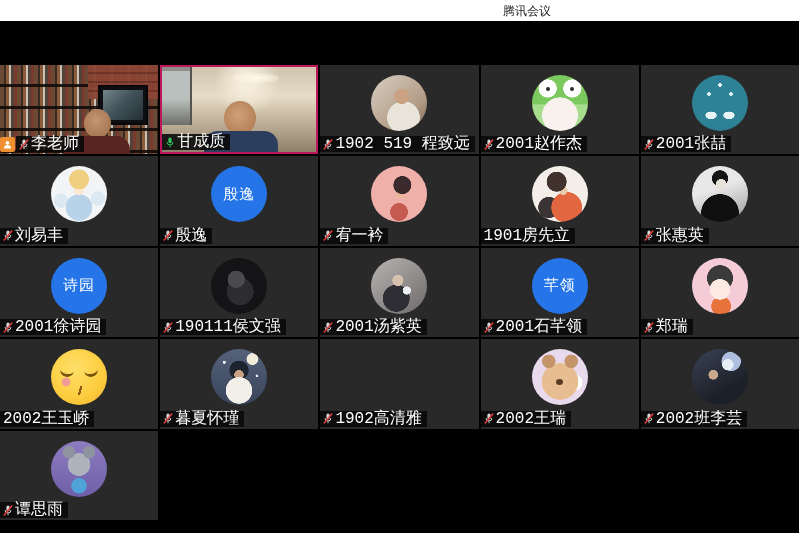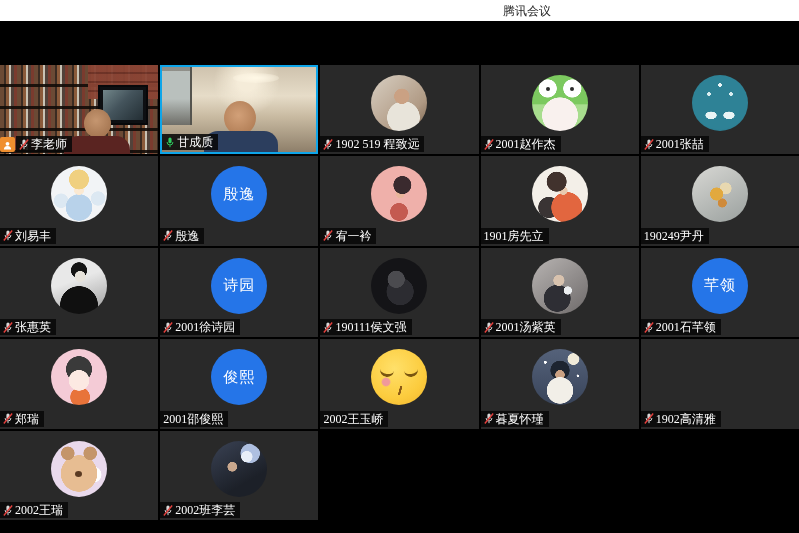--- a/index.html
+++ b/index.html
@@ -1,37 +1,37 @@
 <!DOCTYPE html>
 <html><head>
 <meta charset="utf-8">
 <style>
   html,body{margin:0;padding:0;background:#000;}
   #app{position:relative;width:799px;height:533px;background:#000;overflow:hidden;
-       font-family:Liberation Serif, serif;}
+       font-family:Liberation Mono, monospace;}
   
   .titlebar{position:absolute;top:0;left:0;width:799px;height:21px;background:#ffffff;}
   .titlebar .title{position:absolute;left:527px;top:50%;transform:translate(-50%,-50%);
        font-size:12px;color:#1f1f1f;white-space:nowrap;}
   
   .grid{position:absolute;top:65px;left:0;width:799px;height:455px;display:grid;
         grid-template-columns:repeat(5,1fr);grid-template-rows:repeat(5,1fr);
         gap:2px;background:#000;}
   .tile{position:relative;background:#292929;overflow:hidden;box-sizing:border-box;}
-  .tile.speaking{border:2px solid #0ea5e9;}
+  .tile.speaking{border:2px solid #be185d;}
   
   .avatar{position:absolute;left:50%;top:10px;transform:translateX(-50%);
           width:56px;height:56px;border-radius:50%;overflow:hidden;}
   .text-avatar{display:flex;align-items:center;justify-content:center;
           background:#2575e8;color:#fff;font-size:15px;letter-spacing:1px;}
   
   .bottom{position:absolute;left:0;bottom:2px;display:flex;align-items:flex-end;gap:1px;max-width:100%;}
   .hostbadge{width:15px;height:15px;background:#f08f2f;border-radius:2px;
           display:flex;align-items:center;justify-content:center;flex:none;}
-  .label{background:rgba(8,8,8,0.88);color:#fff;font-size:12px;line-height:16px;
+  .label{background:rgba(8,8,8,0.88);color:#fff;font-size:16px;line-height:16px;
           padding:0 5px 0 3px;display:flex;align-items:center;gap:2px;white-space:nowrap;}
   .label .nm{display:inline-block;}
   .micwrap{display:inline-flex;align-items:center;flex:none;}
   
   .scene{position:absolute;inset:0;}
   .sc-book{background:
      repeating-linear-gradient(180deg,rgba(20,14,10,0) 0 19px,rgba(18,12,8,0.9) 19px 22px),
      repeating-linear-gradient(90deg,#6b4a35 0 4px,#3a2b22 4px 6px,#8a5a3a 6px 9px,#c9c2b4 9px 11px,#52423a 11px 14px,#7a3b2e 14px 17px);}
   .sc-book .brick{position:absolute;right:0;top:0;width:70px;height:34px;
      background:repeating-linear-gradient(180deg,#8a4434 0 7px,#6e3226 7px 9px);opacity:.95;}
@@ -303,28 +303,20 @@
       </div>
       <div class="tile">
         <div class="avatar av-illust-orange-jacket"></div>
         <div class="bottom">
           <div class="label">
             <span class="nm">1901房先立</span>
           </div>
         </div>
       </div>
       <div class="tile">
-        <div class="avatar av-food-gray"></div>
-        <div class="bottom">
-          <div class="label">
-            <span class="nm">190249尹丹</span>
-          </div>
-        </div>
-      </div>
-      <div class="tile">
         <div class="avatar av-bw-suit"></div>
         <div class="bottom">
           <div class="label">
             <span class="micwrap">
               <svg width="10" height="13" viewBox="0 0 12 14">
                 <rect x="4.1" y="1" width="3.8" height="7" rx="1.9" fill="#d8d8d8"></rect>
                 <path d="M2.5 6.5 a3.5 3.5 0 0 0 7 0" fill="none" stroke="#d8d8d8" stroke-width="1.2"></path>
                 <line x1="6" y1="10.4" x2="6" y2="12.6" stroke="#d8d8d8" stroke-width="1.2"></line>
                 <line x1="1" y1="13" x2="11" y2="1" stroke="#e5413e" stroke-width="1.7"></line>
               </svg>
@@ -407,28 +399,20 @@
                 <path d="M2.5 6.5 a3.5 3.5 0 0 0 7 0" fill="none" stroke="#d8d8d8" stroke-width="1.2"></path>
                 <line x1="6" y1="10.4" x2="6" y2="12.6" stroke="#d8d8d8" stroke-width="1.2"></line>
                 <line x1="1" y1="13" x2="11" y2="1" stroke="#e5413e" stroke-width="1.7"></line>
               </svg>
             </span>
             <span class="nm">郑瑞</span>
           </div>
         </div>
       </div>
       <div class="tile">
-        <div class="avatar text-avatar">俊熙</div>
-        <div class="bottom">
-          <div class="label">
-            <span class="nm">2001邵俊熙</span>
-          </div>
-        </div>
-      </div>
-      <div class="tile">
         <div class="avatar av-angry-emoji"></div>
         <div class="bottom">
           <div class="label">
             <span class="nm">2002王玉峤</span>
           </div>
         </div>
       </div>
       <div class="tile">
         <div class="avatar av-night-girl"></div>
         <div class="bottom">
@@ -482,17 +466,33 @@
           <div class="label">
             <span class="micwrap">
               <svg width="10" height="13" viewBox="0 0 12 14">
                 <rect x="4.1" y="1" width="3.8" height="7" rx="1.9" fill="#d8d8d8"></rect>
                 <path d="M2.5 6.5 a3.5 3.5 0 0 0 7 0" fill="none" stroke="#d8d8d8" stroke-width="1.2"></path>
                 <line x1="6" y1="10.4" x2="6" y2="12.6" stroke="#d8d8d8" stroke-width="1.2"></line>
                 <line x1="1" y1="13" x2="11" y2="1" stroke="#e5413e" stroke-width="1.7"></line>
               </svg>
             </span>
             <span class="nm">2002班李芸</span>
+          </div>
+        </div>
+      </div>
+      <div class="tile">
+        <div class="avatar av-wolf-purple"></div>
+        <div class="bottom">
+          <div class="label">
+            <span class="micwrap">
+              <svg width="10" height="13" viewBox="0 0 12 14">
+                <rect x="4.1" y="1" width="3.8" height="7" rx="1.9" fill="#d8d8d8"></rect>
+                <path d="M2.5 6.5 a3.5 3.5 0 0 0 7 0" fill="none" stroke="#d8d8d8" stroke-width="1.2"></path>
+                <line x1="6" y1="10.4" x2="6" y2="12.6" stroke="#d8d8d8" stroke-width="1.2"></line>
+                <line x1="1" y1="13" x2="11" y2="1" stroke="#e5413e" stroke-width="1.7"></line>
+              </svg>
+            </span>
+            <span class="nm">谭思雨</span>
           </div>
         </div>
       </div>
     </div>
 </div>
 
 </body></html>

